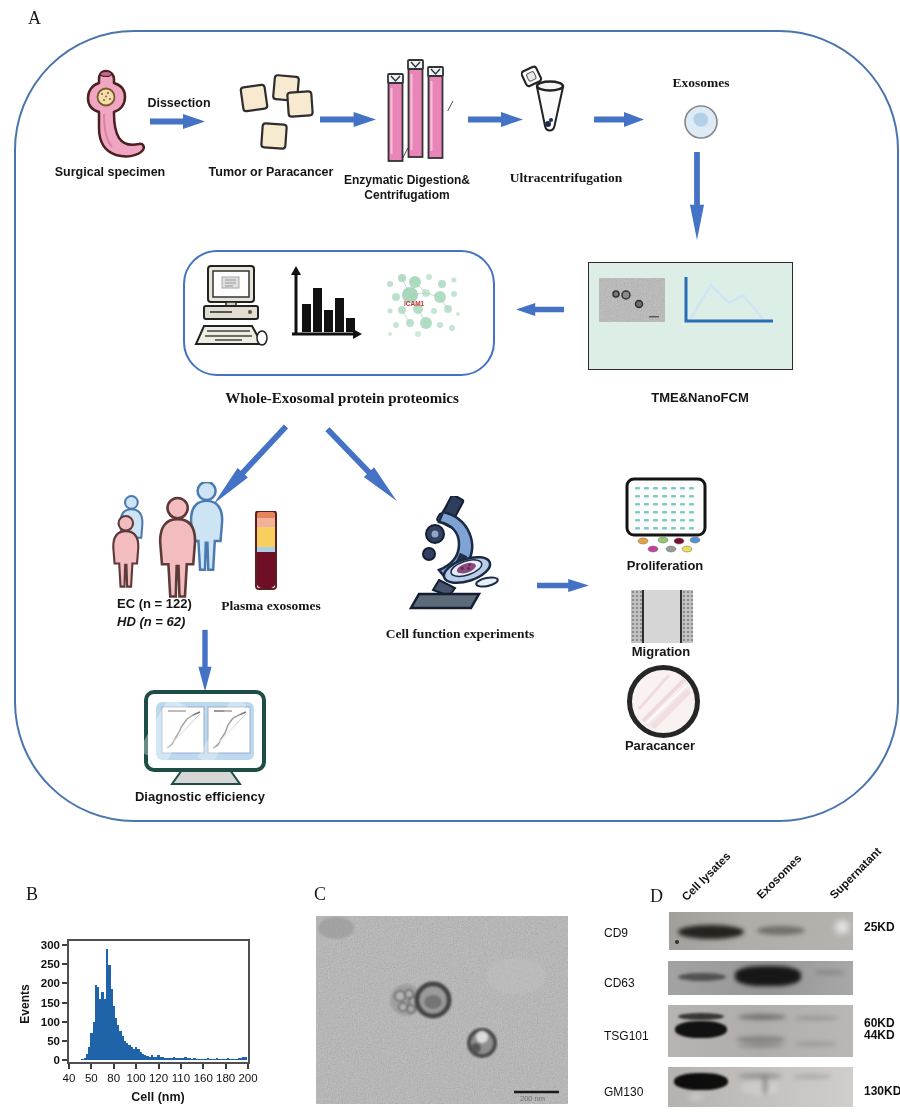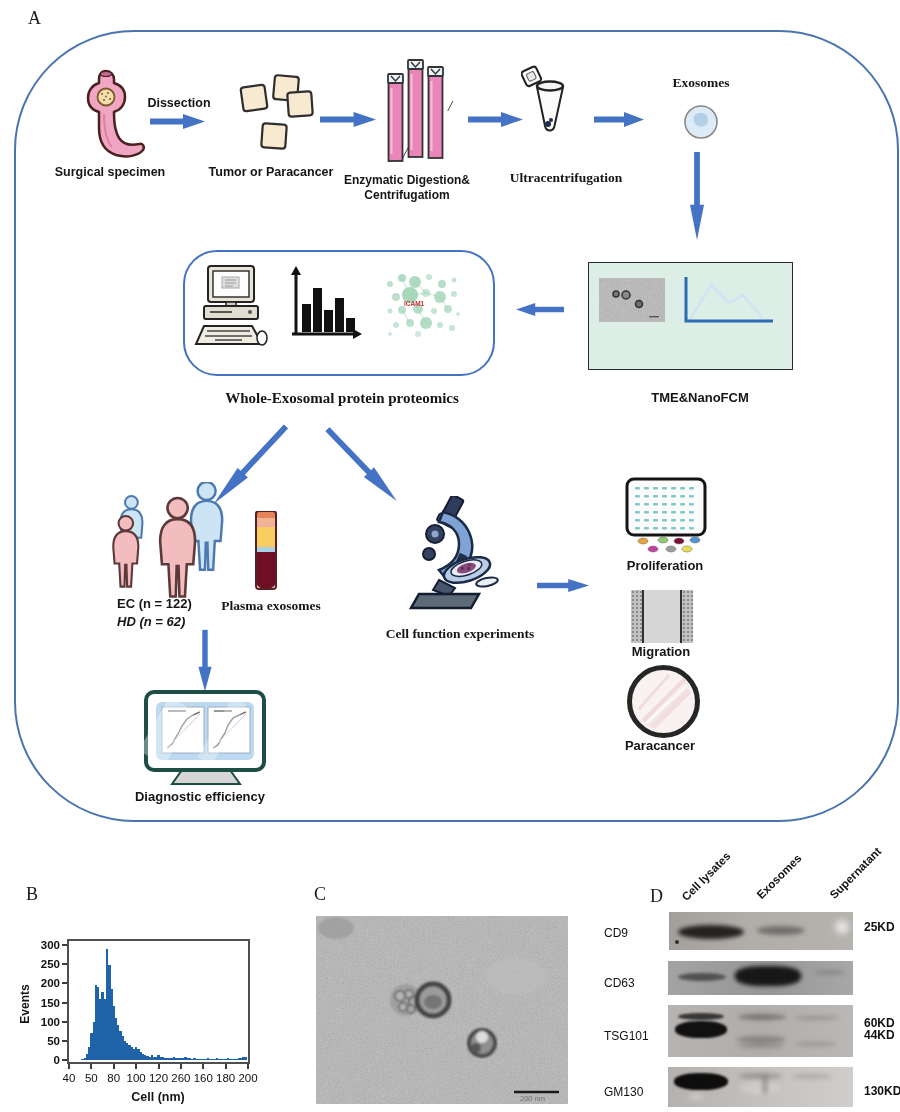--- a/index.html
+++ b/index.html
@@ -470,21 +470,21 @@
       <span class="xtick-label" style="left: 0px; top: 131px;">40</span>
       <span class="xtick-mark" style="left: 21.375px; top: 123px;"></span>
       <span class="xtick-label" style="left: 22.375px; top: 131px;">50</span>
       <span class="xtick-mark" style="left: 43.75px; top: 123px;"></span>
       <span class="xtick-label" style="left: 44.75px; top: 131px;">80</span>
       <span class="xtick-mark" style="left: 66.125px; top: 123px;"></span>
       <span class="xtick-label" style="left: 67.125px; top: 131px;">100</span>
       <span class="xtick-mark" style="left: 88.5px; top: 123px;"></span>
       <span class="xtick-label" style="left: 89.5px; top: 131px;">120</span>
       <span class="xtick-mark" style="left: 110.875px; top: 123px;"></span>
-      <span class="xtick-label" style="left: 111.875px; top: 131px;">260</span>
+      <span class="xtick-label" style="left: 111.875px; top: 131px;">110</span>
       <span class="xtick-mark" style="left: 133.25px; top: 123px;"></span>
       <span class="xtick-label" style="left: 134.25px; top: 131px;">160</span>
       <span class="xtick-mark" style="left: 155.625px; top: 123px;"></span>
       <span class="xtick-label" style="left: 156.625px; top: 131px;">180</span>
       <span class="xtick-mark" style="left: 178px; top: 123px;"></span>
       <span class="xtick-label" style="left: 179px; top: 131px;">200</span>
     </div>
   <div class="lbl sans ctr" style="left:158px;top:1090px;font-size:12.5px;">Cell (nm)</div>
 
   <div class="panel-letter" style="left:314px;top:884px;">C</div>

